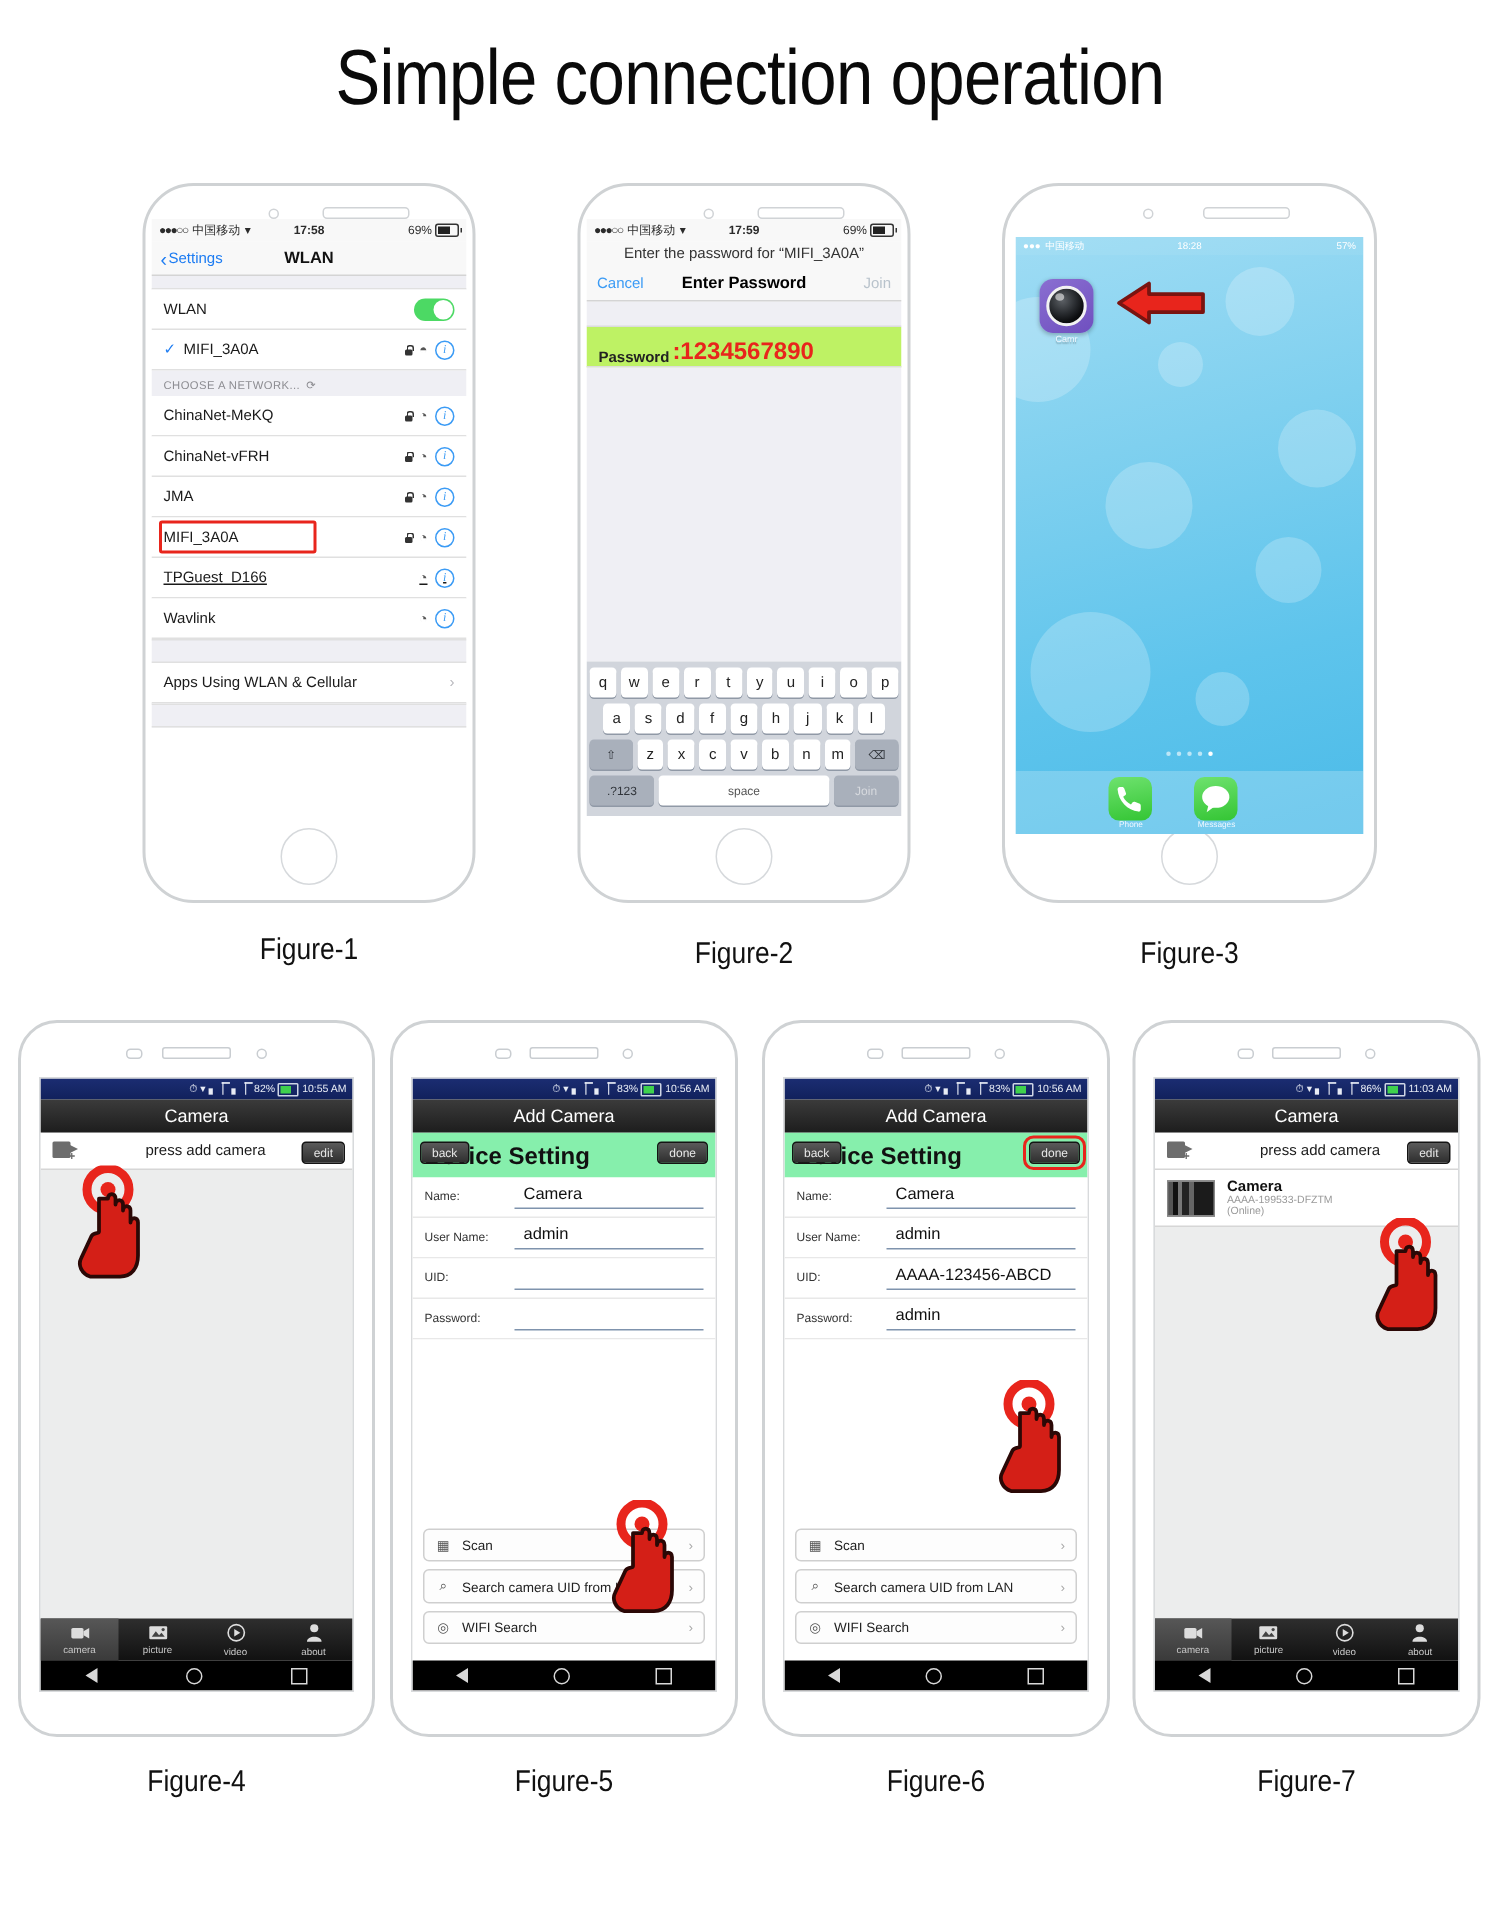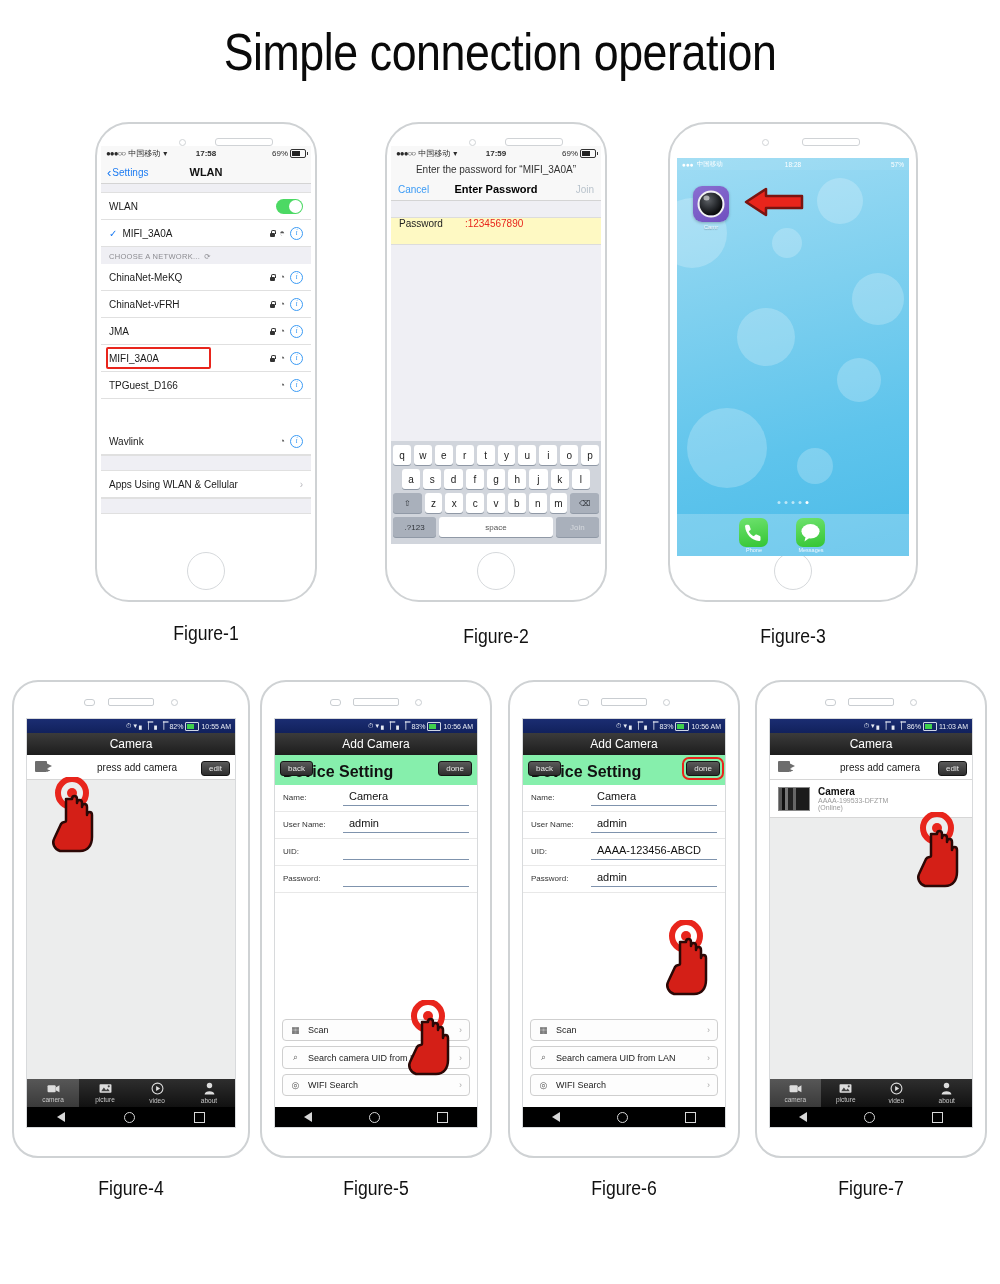--- a/index.html
+++ b/index.html
@@ -66,23 +66,23 @@
   .key{background:#fff;border-radius:3px;height:20px;min-width:16px;flex:1;display:flex;align-items:center;justify-content:center;font-size:10px;color:#222;box-shadow:0 1px 0 #9099a6;}
   .key.dark{background:#a9b0bb;color:#31353b;}
   .key.wide{flex:1.6;font-size:8px;}
   .key.space{flex:4.2;font-size:8px;color:#555;}
   .key.join{flex:1.6;background:#a9b0bb;color:#d6d9de;font-size:8px;}
   .pw-sub{text-align:center;font-size:10px;color:#333;padding:3px 0;background:#f8f8f8;}
   .pw-nav{height:22px;display:flex;align-items:center;justify-content:space-between;padding:0 7px;background:#f8f8f8;border-bottom:1px solid #d4d4d4;position:relative;}
   .pw-nav .cancel{color:#3b9bf5;font-size:10px;}
   .pw-nav .join{color:#b9c3cc;font-size:10px;}
   .pw-nav .ttl{position:absolute;left:50%;transform:translateX(-50%);font-weight:bold;font-size:11px;}
-  .pw-field{display:flex;align-items:flex-start;height:26px;padding:0 8px;border-bottom:1px solid #dcdcdc;background:#fef9c3;}
+  .pw-field{display:flex;align-items:flex-end;height:26px;padding:0 8px;border-bottom:1px solid #dcdcdc;background:#bef264;font-weight:bold;}
   .pw-field .lbl{font-size:10px;color:#222;}
-  .pw-field .val{font-size:10px;color:#e8251c;margin-left:22px;}
+  .pw-field .val{font-size:16px;color:#e8251c;margin-left:2px;}
   .grey-band{background:#efeff4;height:16px;border-bottom:1px solid #dcdcdc;}
   .grey-fill{background:#efeff4;}
 
   
   .home-bg{position:absolute;inset:0;background:linear-gradient(165deg,#9fdcf4 0%,#7fd0ef 35%,#5ec4ec 70%,#4bbbe8 100%);overflow:hidden;}
   .bub{position:absolute;border-radius:50%;background:rgba(255,255,255,.22);}
   .and-status{height:12px;display:flex;align-items:center;padding:0 5px;font-size:6.5px;color:#fff;position:relative;background:rgba(255,255,255,.06);}
   .appicon{position:absolute;width:36px;height:36px;border-radius:9px;background:linear-gradient(150deg,#8a6fd1,#6f4fbf);box-shadow:0 1px 3px rgba(0,0,0,.25);}
   .applens{position:absolute;left:50%;top:50%;transform:translate(-50%,-50%);width:23px;height:23px;border-radius:50%;background:radial-gradient(circle at 38% 33%,#5d6166 0%,#2a2d31 42%,#0b0c0e 70%);border:2.5px solid #f2f2f2;}
   .applens:after{content:"";position:absolute;left:4px;top:3px;width:6px;height:5px;border-radius:50%;background:rgba(255,255,255,.55);}
@@ -232,28 +232,28 @@
         </div>
         <div class="wl-row" style="position: relative;">
           <span class="nm">MIFI_3A0A</span>
           <span class="icons">
             <span class="lock"></span>
             <span class="wifi-g">◔</span>
             <span class="info-i">i</span>
           </span>
           <div class="hl-box" style="inset: 2px 100px 2px 5px; border: 2px solid rgb(232, 37, 28);"></div>
         </div>
-        <div class="wl-row" style="position: relative;">
+        <div class="wl-row" style="position: relative; text-decoration: underline;">
           <span class="nm">TPGuest_D166</span>
           <span class="icons">
             <span class="wifi-g">◔</span>
             <span class="info-i">i</span>
           </span>
         </div>
-        <div class="wl-row" style="position: relative; margin-top: 29px;">
+        <div class="wl-row" style="position: relative;">
           <span class="nm">Wavlink</span>
           <span class="icons">
             <span class="wifi-g">◔</span>
             <span class="info-i">i</span>
           </span>
         </div>
       </div>
 
     <div class="spacer"></div>
 

